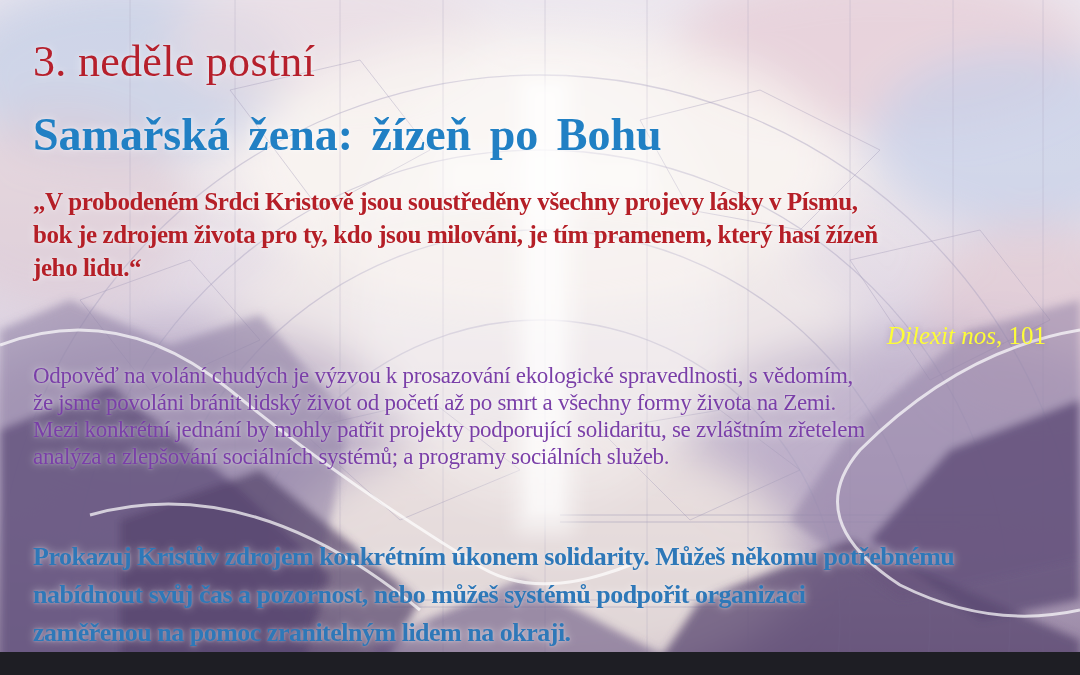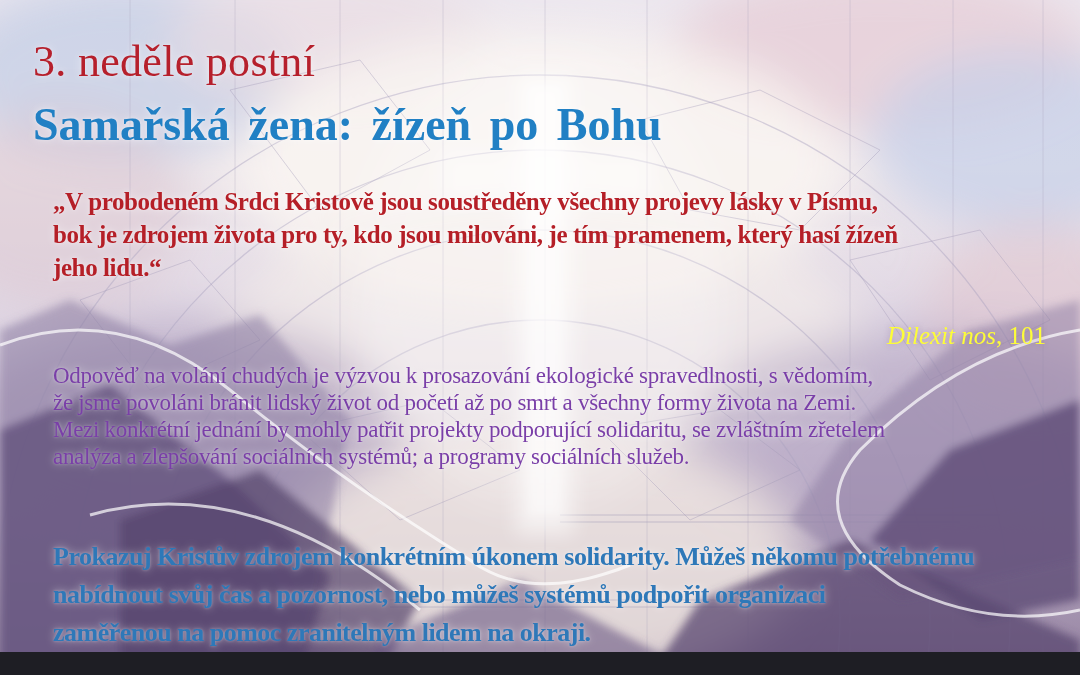--- a/index.html
+++ b/index.html
@@ -10,21 +10,21 @@
   }
   .bg { position:absolute; left:0; top:0; width:1080px; height:675px; }
   .txt { position:absolute; white-space:nowrap; }
   .glow { text-shadow:0 0 10px rgba(255,255,255,.55), 0 0 3px rgba(255,255,255,.35); }
 
   .sunday {
     left:33px; top:38px; font-size:44px; line-height:48px; font-weight:400;
     color:var(--color-sunday,#b6202c); letter-spacing:.3px;
   }
   .title {
-    left:33px; top:98px; font-size:46px; line-height:54px; font-weight:700;
+    left:33px; top:108px; font-size:46px; line-height:54px; font-weight:700;
     color:var(--color-title,#2180c4); word-spacing:7px; letter-spacing:0;
   }
   .kicker {
     right:44px; top:44px; font-size:31px; line-height:36px; font-weight:400;
     color:var(--color-kicker,#7b52a8);
   }
   .quote {
     left:33px; top:185px; font-size:25px; line-height:33px; font-weight:700;
     letter-spacing:-.4px; color:var(--color-quote,#b51f27);
   }
@@ -36,21 +36,21 @@
   .citation .work { font-style:italic; }
   .citation .ref { white-space:pre; }
   .body {
     left:33px; top:362px; font-size:23px; line-height:27px; font-weight:400;
     letter-spacing:-.3px; color:var(--color-body,#7a3fa8);
   }
   .cta {
     left:33px; top:538px; font-size:26px; line-height:38px; font-weight:700;
     letter-spacing:-.5px; color:var(--color-cta,#2e78b8);
   }
-  .line { white-space:nowrap;margin-left:20px; }
+  .line { white-space:nowrap; }
 </style>
 </head>
 <body>
 
 <div class="slide">
 
   <svg class="bg" viewBox="0 0 1080 675" width="1080" height="675" aria-hidden="true">
     <defs>
       <linearGradient id="gBase" x1="0" y1="0" x2="0" y2="1">
         <stop offset="0%" stop-color="#ece7ef"></stop>

